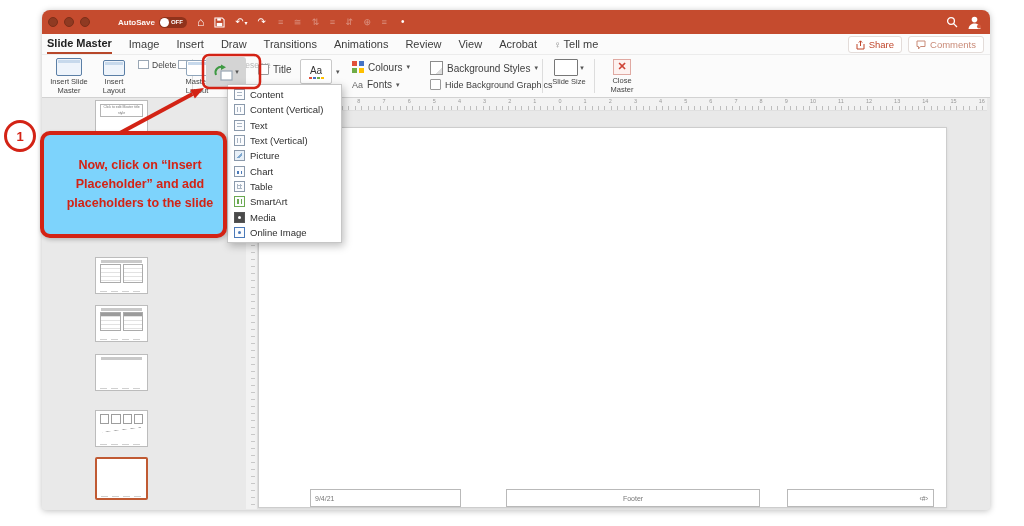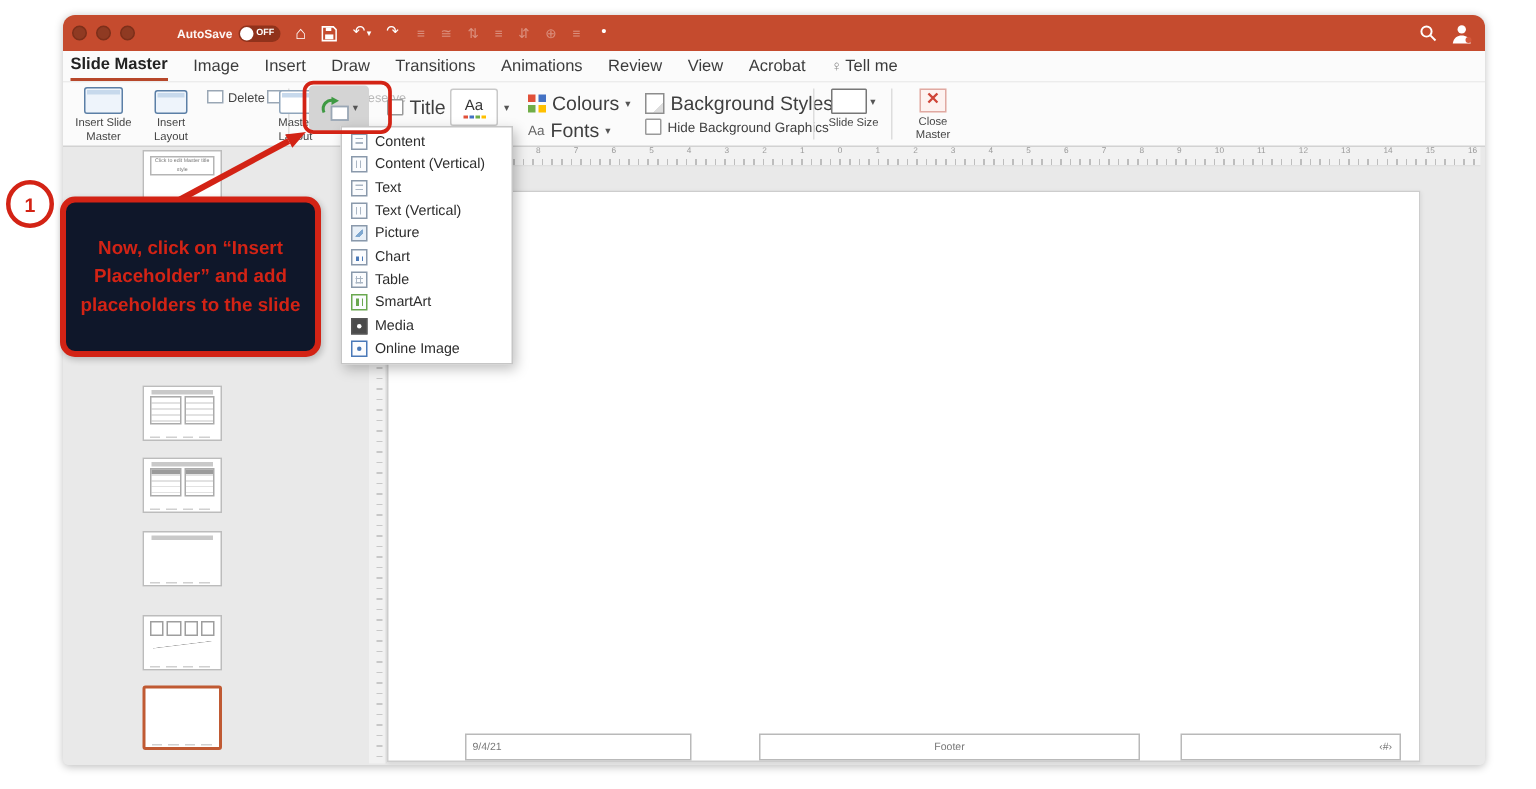--- a/index.html
+++ b/index.html
@@ -37,21 +37,21 @@
   .smallstack{position:absolute;display:flex;flex-direction:row;gap:1px;}
   .srow{display:flex;align-items:center;gap:3px;height:11px;}
   .srow .s-lb{font-size:8.5px;color:#444;}
   .srow.dim .s-lb{color:#b9b9b9;}
   .winicon{border:1px solid #5b7fa6;background:#eef4fb;border-radius:2px;position:relative;}
   .winicon::before{content:"";position:absolute;left:1px;right:1px;top:1px;height:3px;background:#c7d9ec;}
   .miniwin{width:9px;height:7px;border:1px solid #9aa7b5;background:#fff;position:relative;flex:none;}
   .divider{position:absolute;top:4px;bottom:4px;width:1px;background:#ddd;}
   .chk{width:9px;height:9px;border:1px solid #9a9a9a;background:#fff;border-radius:1px;flex:none;}
   .hrow{position:absolute;display:flex;align-items:center;gap:4px;}
-  .hrow .h-lb{font-size:13px;color:#3f3f3f;white-space:nowrap;}
+  .hrow .h-lb{font-size:10px;color:#3f3f3f;white-space:nowrap;}
   .ddarrow{font-size:7px;color:#555;}
   .aagallery{width:30px;height:23px;border:1px solid #c9c9c9;background:#fff;border-radius:2px;display:flex;flex-direction:column;align-items:center;justify-content:center;}
   .aagallery .aatxt{font-size:10px;color:#333;}
   .aadots{display:flex;gap:1px;margin-top:1px;}
   .aadots i{width:3px;height:2px;display:block;}
   .colicon{width:12px;height:12px;flex:none;background:
      linear-gradient(#e15039,#e15039) 0 0/5px 5px no-repeat,
      linear-gradient(#4472c4,#4472c4) 7px 0/5px 5px no-repeat,
      linear-gradient(#70ad47,#70ad47) 0 7px/5px 5px no-repeat,
      linear-gradient(#ffc000,#ffc000) 7px 7px/5px 5px no-repeat;}
@@ -101,21 +101,21 @@
   .smartart-icon{border-color:#6aa84f;}
   .smartart-icon::after{background:repeating-linear-gradient(90deg,#6aa84f 0 2px,transparent 2px 4px);}
   .media-icon{border-color:#555;background:#4a4a4a;}
   .media-icon::after{left:3px;right:3px;top:3px;bottom:3px;background:#fff;border-radius:50%;}
   .online-image-icon{border-color:#4a79b8;}
   .online-image-icon::after{left:3px;right:3px;top:3px;bottom:3px;background:#4a79b8;border-radius:50%;}
 
   
   .overlay{position:absolute;left:0;top:0;width:1024px;height:526px;pointer-events:none;z-index:50;}
   .stepcircle{position:absolute;left:4px;top:120px;width:26px;height:26px;border:3px solid var(--accent-red,#d32315);border-radius:50%;background:#fff;color:var(--accent-red,#d32315);font-weight:bold;font-size:13px;display:flex;align-items:center;justify-content:center;z-index:60;}
-  .callout{position:absolute;left:40px;top:131px;width:166px;height:99px;border:4px solid var(--accent-red,#d32315);border-radius:10px;background:#0f172a;z-index:55;display:flex;align-items:center;justify-content:center;box-shadow:1px 2px 4px rgba(0,0,0,.2);}
+  .callout{position:absolute;left:40px;top:131px;width:166px;height:99px;border:4px solid var(--accent-red,#d32315);border-radius:10px;background:#7dd3fc;z-index:55;display:flex;align-items:center;justify-content:center;box-shadow:1px 2px 4px rgba(0,0,0,.2);padding-left:13px;}
   .callout .ct{color:var(--accent-red,#d32315);font-weight:bold;font-size:12.5px;line-height:1.5;text-align:center;padding:2px 6px;}
 </style>
 </head>
 <body>
 
 <div class="canvas">
   <div id="win">
 
     <div class="titlebar">
       <span class="tl-dot"></span>
@@ -154,20 +154,36 @@
       <span class="tab active">Slide Master</span>
       <span class="tab">Image</span>
       <span class="tab">Insert</span>
       <span class="tab">Draw</span>
       <span class="tab">Transitions</span>
       <span class="tab">Animations</span>
       <span class="tab">Review</span>
       <span class="tab">View</span>
       <span class="tab">Acrobat</span>
       <span class="tab"><span class="bulb">♀</span><span>Tell me</span></span>
+      <div class="tr-right">
+        <span class="pillbtn share">
+          <svg width="9" height="10" viewBox="0 0 9 10">
+              <path d="M1 4v5h7V4" fill="none" stroke="#c0462b" stroke-width="1"></path>
+              <line x1="4.5" y1="6" x2="4.5" y2="1" stroke="#c0462b" stroke-width="1"></line>
+              <path d="M2.8 2.6 4.5.8l1.7 1.8" fill="none" stroke="#c0462b" stroke-width="1"></path>
+            </svg>
+          <span>Share</span>
+        </span>
+        <span class="pillbtn comments">
+          <svg width="10" height="10" viewBox="0 0 10 10">
+              <path d="M1 1h8v5.5H4.5L2.5 9V6.5H1z" fill="none" stroke="#c98a77" stroke-width="1"></path>
+            </svg>
+          <span>Comments</span>
+        </span>
+      </div>
     </div>
 
     <div class="btnrow">
       <div class="rb" style="left:4px;top:3px;width:46px;">
         <span class="winicon" style="width:24px;height:16px;"></span>
         <span class="rb-label">Insert Slide Master</span>
       </div>
       <div class="rb" style="left:52px;top:5px;width:40px;">
         <span class="winicon" style="width:20px;height:14px;"></span>
         <span class="rb-label">Insert Layout</span>

